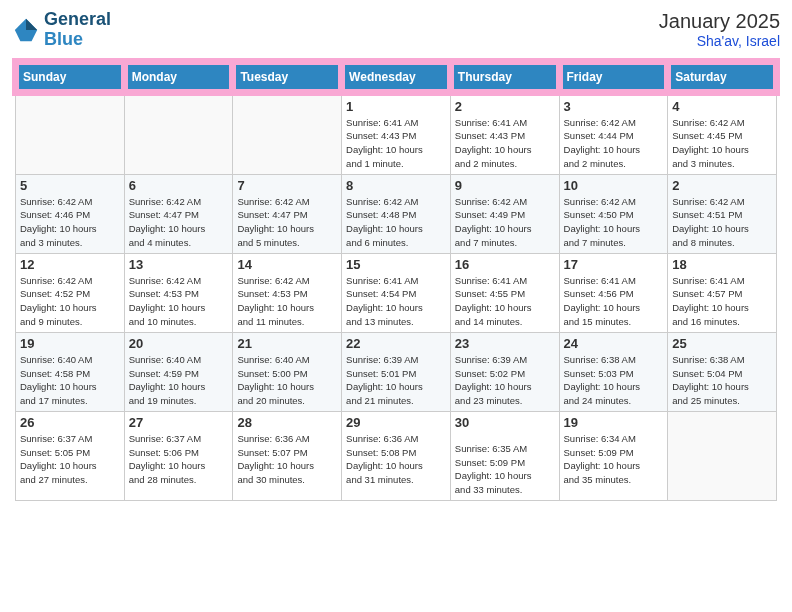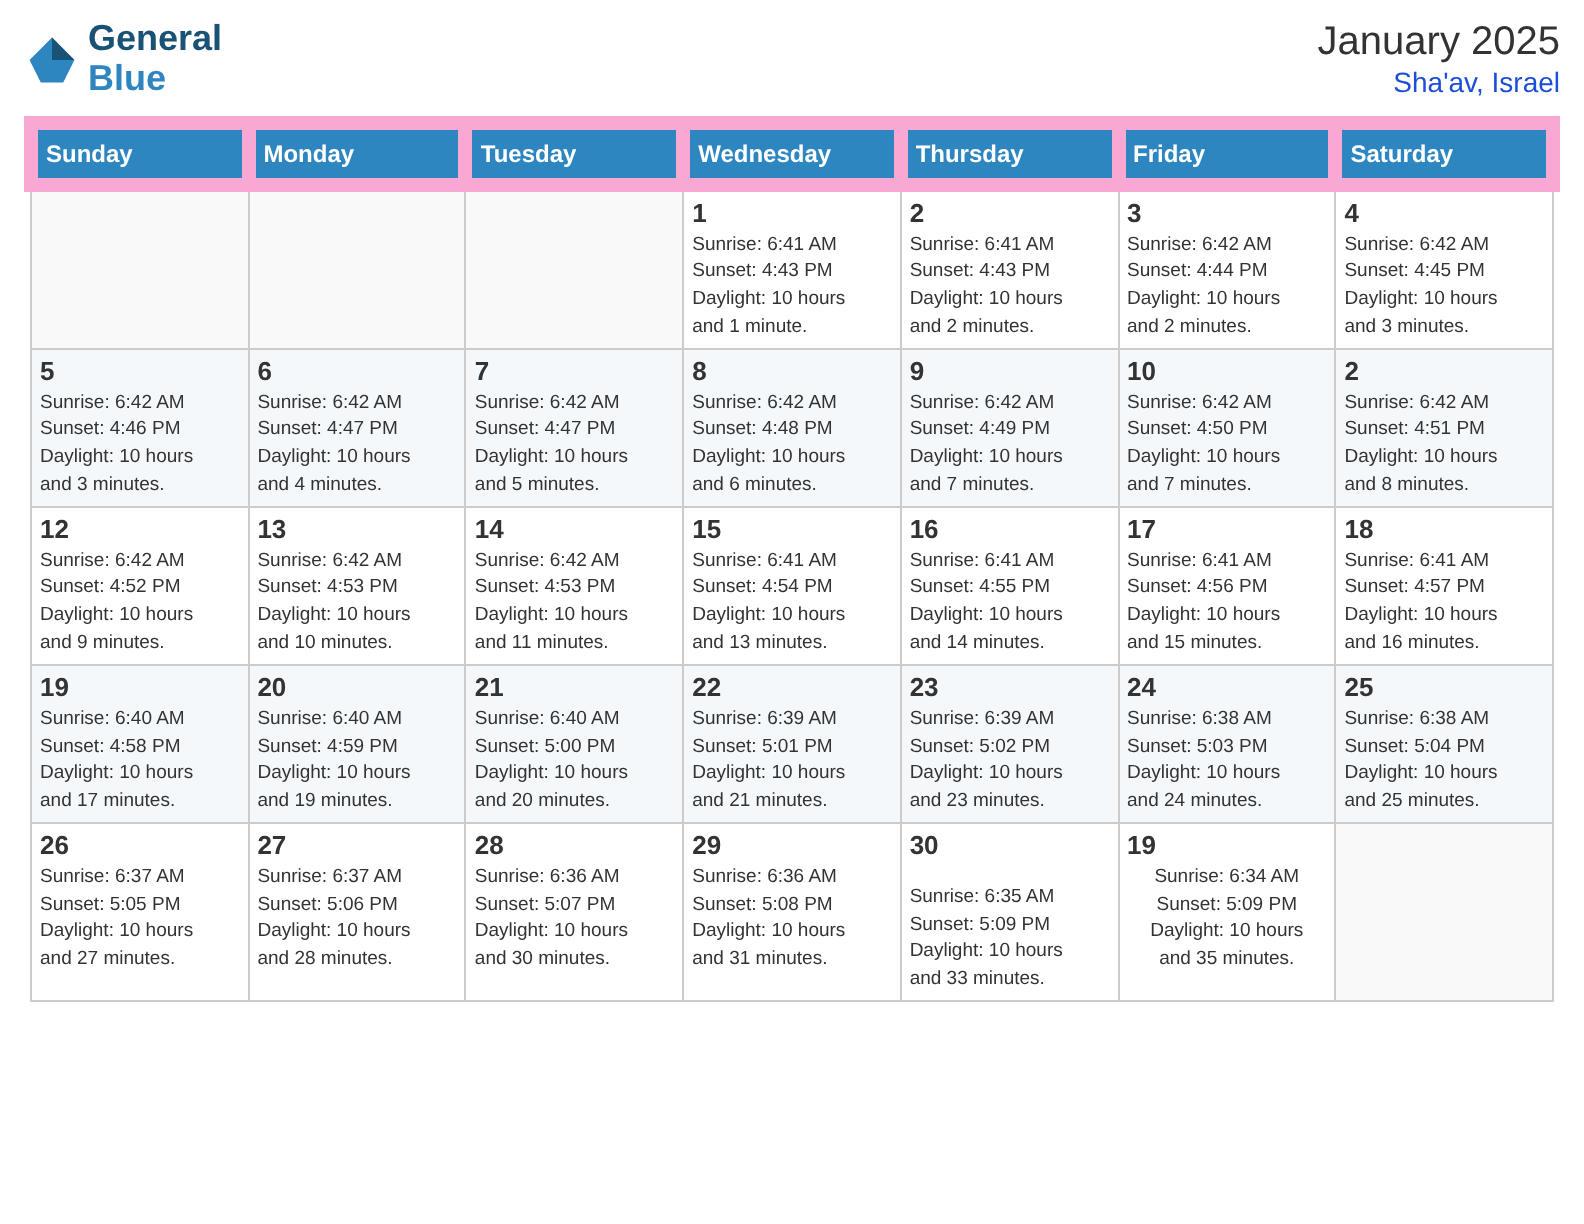--- a/index.html
+++ b/index.html
@@ -345,21 +345,21 @@
           </td>
           <td>
             <span class="day-num">30</span>
             <div class="day-info" style="white-space: pre-line; margin-top: 12px;">Sunrise: 6:35 AM
 Sunset: 5:09 PM
 Daylight: 10 hours
 and 33 minutes.</div>
           </td>
           <td>
             <span class="day-num">19</span>
-            <div class="day-info" style="white-space: pre-line; text-align: center;">Sunrise: 6:34 AM
+            <div class="day-info" style="white-space: pre-line;">Sunrise: 6:34 AM
 Sunset: 5:09 PM
 Daylight: 10 hours
 and 35 minutes.</div>
           </td>
           <td class="empty-cell"></td>
         </tr>
       </tbody>
   </table>
 </div>
 

